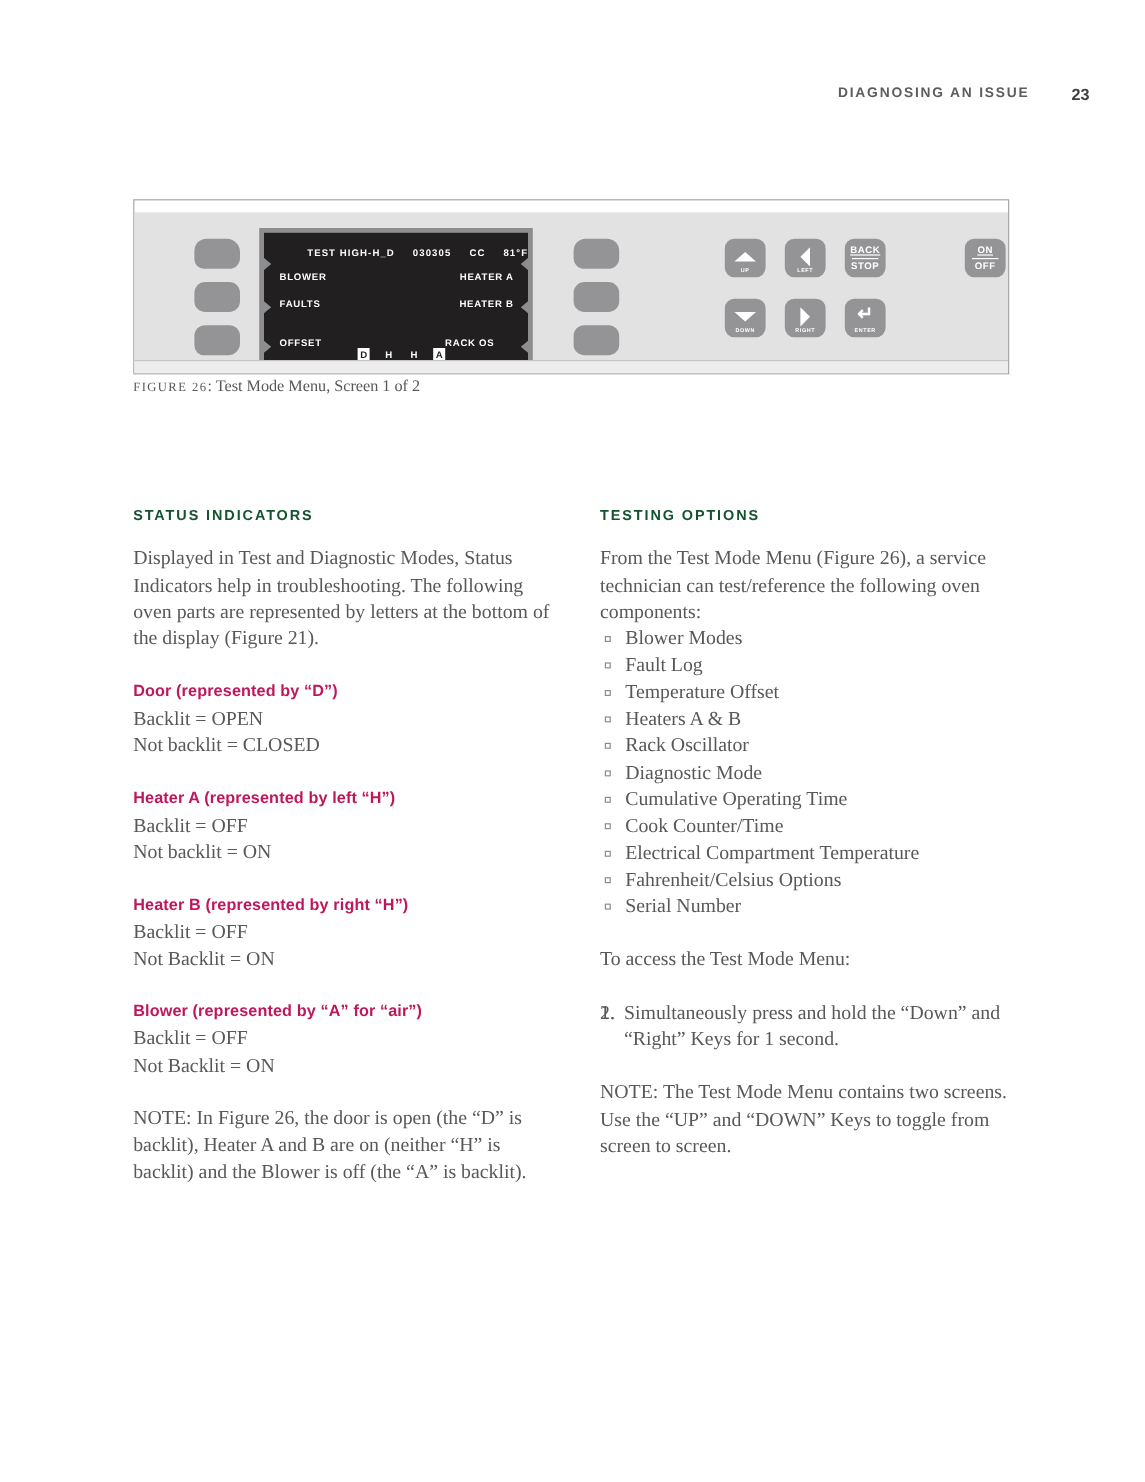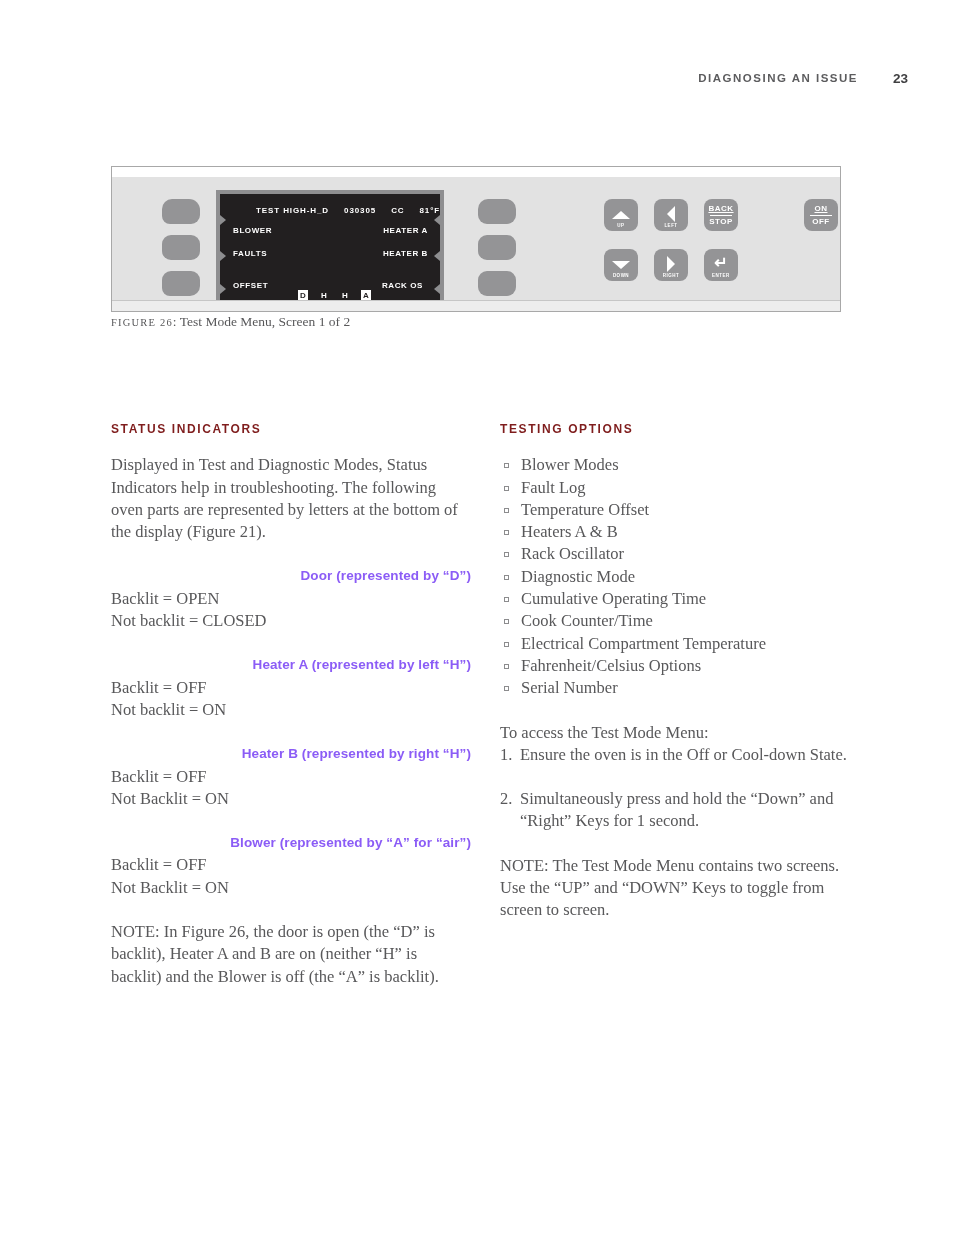--- a/index.html
+++ b/index.html
@@ -135,21 +135,21 @@
   }
   .lcd-title      { left: 36px; top: 12px; letter-spacing: 0.9px; }
   .lcd-title .seg { margin-right: 15px; }
   .lcd-title .seg.last { margin-right: 0; }
 
   .lcd-l1 { left: 13px; top: 32px; }
   .lcd-l2 { left: 13px; top: 55px; }
   .lcd-l3 { left: 13px; top: 87px; }
   .lcd-r1 { right: 12px; top: 32px; }
   .lcd-r2 { right: 12px; top: 55px; }
-  .lcd-r3 { right: 17px; top: 87px; }
+  .lcd-r3 { right: 28px; top: 87px; }
 
   .status-row {
     position: absolute;
     left: 78px;
     top: 96px;
     display: flex;
     align-items: center;
     gap: 11px;
   }
   .status-ind {
@@ -265,35 +265,34 @@
   }
   .col-left  { left: 111px; }
   .col-right { left: 500px; }
 
   h2.section-head {
     margin: 0 0 14px 0;
     font-family: "Liberation Sans", sans-serif;
     font-size: 12px;
     font-weight: bold;
     letter-spacing: 1.6px;
-    color: #7f1d1d;
+    color: #14532d;
   }
   p.body-par {
     margin: 0 0 22px 0;
   }
   p.body-par.tight { margin-bottom: 0; }
 
   h3.sub-head {
     margin: 0;
     font-family: "Liberation Sans", sans-serif;
     font-size: 13.5px;
     font-weight: bold;
-    color: #8b5cf6;
+    color: #be185d;
     letter-spacing: 0.1px;
-    text-align: right;
   }
   h3.sub-head .reg {
     font-weight: bold;
   }
   .def-block { margin-bottom: 22px; }
   .def-line { white-space: nowrap; }
 
   ul.opt-list {
     margin: 0;
     padding: 0;
@@ -446,36 +445,37 @@
     <h3 class="sub-head"><span>Blower</span><span class="reg"> (represented by “A” for “air”)</span></h3>
     <div class="def-line">Backlit = OFF</div>
     <div class="def-line">Not Backlit = ON</div>
   </div>
 
   <p class="body-par tight">NOTE: In Figure 26, the door is open (the “D” is backlit), Heater A and B are on (neither “H” is backlit) and the Blower is off (the “A” is backlit).</p>
 </div>
 
 <div class="col col-right">
   <h2 class="section-head">TESTING OPTIONS</h2>
+  <p class="body-par" style="margin-bottom:0">From the Test Mode Menu (Figure 26), a service technician can test/reference the following oven components:</p>
 
   <ul class="opt-list">
     <li><span class="bullet-sq"></span><span>Blower Modes</span></li>
     <li><span class="bullet-sq"></span><span>Fault Log</span></li>
     <li><span class="bullet-sq"></span><span>Temperature Offset</span></li>
     <li><span class="bullet-sq"></span><span>Heaters A &amp; B</span></li>
     <li><span class="bullet-sq"></span><span>Rack Oscillator</span></li>
     <li><span class="bullet-sq"></span><span>Diagnostic Mode</span></li>
     <li><span class="bullet-sq"></span><span>Cumulative Operating Time</span></li>
     <li><span class="bullet-sq"></span><span>Cook Counter/Time</span></li>
     <li><span class="bullet-sq"></span><span>Electrical Compartment Temperature</span></li>
     <li><span class="bullet-sq"></span><span>Fahrenheit/Celsius Options</span></li>
     <li><span class="bullet-sq"></span><span>Serial Number</span></li>
   </ul>
 
   <p class="body-par" style="margin-top:22px;margin-bottom:0">To access the Test Mode Menu:</p>
 
   <ol class="steps">
-    <li><span class="step-num">1.</span><span>Ensure the oven is in the Off or Cool-down State.</span></li>
+    <li><span class="step-num">1.</span></li>
     <li><span class="step-num">2.</span><span>Simultaneously press and hold the “Down” and “Right” Keys for 1 second.</span></li>
   </ol>
 
   <p class="body-par" style="margin-top:22px;margin-bottom:12px">NOTE: The Test Mode Menu contains two screens. Use the “UP” and “DOWN” Keys to toggle from screen to screen.</p>
 </div>
 
 </body></html>

